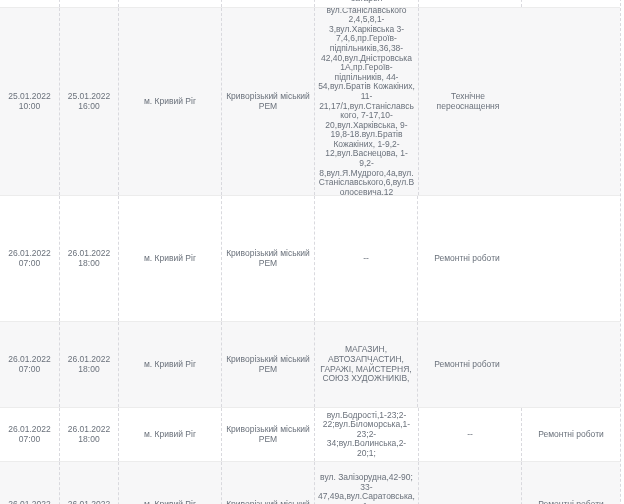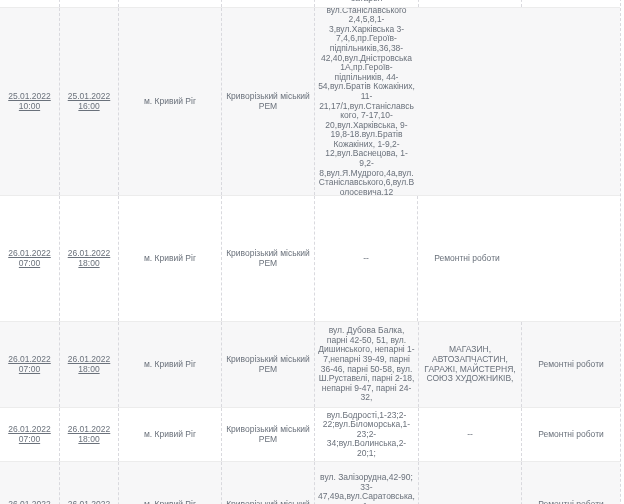--- a/index.html
+++ b/index.html
@@ -51,21 +51,21 @@
   .h1{height:188px}
   .h2{height:126px}
   .h3{height:86px}
   .h4{height:54px}
   .h5{height:150px}
   
   .row.partial-top .c{justify-content:flex-end;padding-bottom:3px;}
   
   .row.partial-bottom .c{justify-content:flex-start;padding-top:38px;}
   .row.partial-bottom .c.streets-top{padding-top:11px;}
-  .dateline{display:block;text-decoration:underline;}
+  .dateline{display:block;}
 </style>
 </head>
 <body>
 
 <div class="viewport">
   <div class="tbl">
 
     <div class="row h0 partial-top">
       <div class="c w1"></div>
       <div class="c w2"></div>
@@ -83,20 +83,21 @@
         <span class="dateline">25.01.2022</span>
         <span class="dateline">10:00</span>
       </div>
       <div class="c w2">
         <span class="dateline">25.01.2022</span>
         <span class="dateline">16:00</span>
       </div>
       <div class="c w3">м. Кривий Ріг</div>
       <div class="c w4">Криворізький міський РЕМ</div>
       <div class="c w5">вул.Станіславського 2,4,5,8,1-3,вул.Харківська 3-7,4,6,пр.Героїв-підпільників,36,38-42,40,вул.Дністровська 1А,пр.Героїв-підпільників, 44-54,вул.Братів Кожакіних, 11-21,17/1,вул.Станіславського, 7-17,10-20,вул.Харківська, 9-19,8-18.вул.Братів Кожакіних, 1-9,2-12,вул.Васнецова, 1-9,2-8,вул.Я.Мудрого,4а,вул.Станіславського,6,вул.Волосевича,12</div>
+      <div class="c w7">Технічне переоснащення</div>
     </div>
 
     <div class="row h2">
       <div class="c w1">
         <span class="dateline">26.01.2022</span>
         <span class="dateline">07:00</span>
       </div>
       <div class="c w2">
         <span class="dateline">26.01.2022</span>
         <span class="dateline">18:00</span>
@@ -111,21 +112,20 @@
       <div class="c w1">
         <span class="dateline">26.01.2022</span>
         <span class="dateline">07:00</span>
       </div>
       <div class="c w2">
         <span class="dateline">26.01.2022</span>
         <span class="dateline">18:00</span>
       </div>
       <div class="c w3">м. Кривий Ріг</div>
       <div class="c w4">Криворізький міський РЕМ</div>
-      <div class="c w5">вул. Дубова Балка, парні 42-50, 51, вул. Дишинського, непарні 1-7,непарні 39-49, парні 36-46, парні 50-58, вул. Ш.Руставелі, парні 2-18, непарні 9-47, парні 24-32,</div>
       <div class="c w6">МАГАЗИН, АВТОЗАПЧАСТИН, ГАРАЖІ, МАЙСТЕРНЯ, СОЮЗ ХУДОЖНИКІВ,</div>
       <div class="c w7">Ремонтні роботи</div>
     </div>
 
     <div class="row h4">
       <div class="c w1">
         <span class="dateline">26.01.2022</span>
         <span class="dateline">07:00</span>
       </div>
       <div class="c w2">

